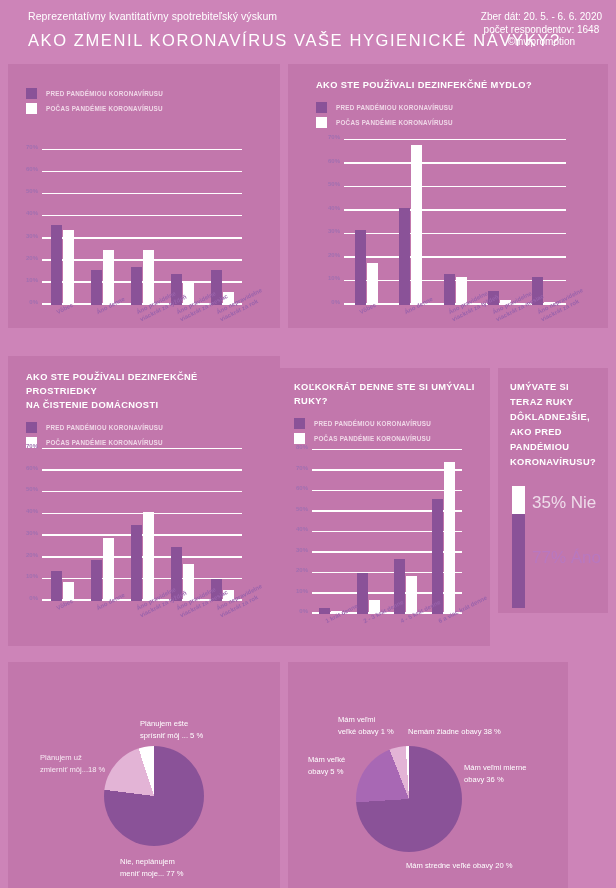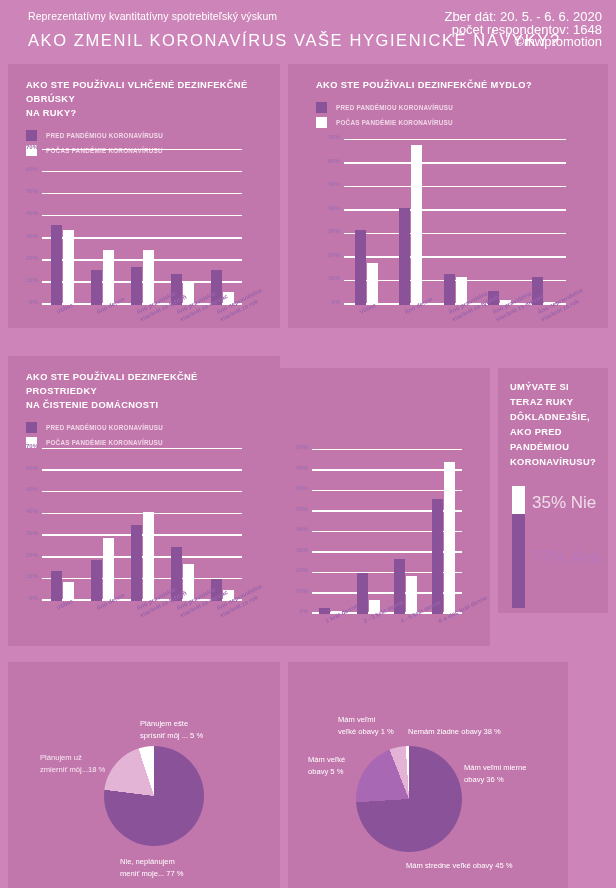--- a/index.html
+++ b/index.html
@@ -15,21 +15,21 @@
   .hdr-sub {
     font-size: 10.5px; color: #ffffff; letter-spacing: .1px;
     font-weight: 400; margin-bottom: 9px;
   }
   .hdr-title {
     font-size: 16.5px; color: #ffffff; letter-spacing: 1.6px;
     font-weight: 400; white-space: nowrap;
   }
   .hdr-meta {
     position: absolute; right: 14px; top: 11px;
-    text-align: right; font-size: 13px; color: #ffffff; line-height: 12.5px;
+    text-align: center; font-size: 10px; color: #ffffff; line-height: 12.5px;
   }
   
   .panel { position: absolute; background: #c277ac; }
   .p-title {
     font-size: 9.3px; font-weight: bold; color: #ffffff;
     letter-spacing: .35px; line-height: 14px;
   }
   .legend { margin-top: 9px; }
   .legend-row { display: flex; align-items: center; height: 13px; margin-bottom: 2px; }
   .sw { width: 11px; height: 11px; margin-right: 9px; flex: 0 0 auto; }
@@ -98,21 +98,20 @@
   <div class="hdr-meta">
     <div>Zber dát: 20. 5. - 6. 6. 2020</div>
     <div>počet respondentov: 1648</div>
     <div>©mwpromotion</div>
   </div>
 </div>
 
 <div id="panels">
     <div class="panel" style="left:8px;top:64px;width:272px;height:264px">
   <div style="padding:14px 16px 0 18px">
-    <div class="p-title">AKO STE POUŽÍVALI VLHČENÉ DEZINFEKČNÉ OBRÚSKY<br>NA RUKY?</div>
     <div class="legend">
     <div class="legend-row">
       <span class="sw pre"></span>
       <span class="legend-label">PRED PANDÉMIOU KORONAVÍRUSU</span>
     </div>
     <div class="legend-row">
       <span class="sw dur"></span>
       <span class="legend-label">POČAS PANDÉMIE KORONAVÍRUSU</span>
     </div>
   </div>
@@ -319,20 +318,33 @@
           <div class="xlab-wrap" style="left:132.8px;top:4px">
              <div class="xlab">Áno pravidelne<br>viackrát za mesiac</div>
            </div>
           <div class="xlab-wrap" style="left:172.8px;top:4px">
              <div class="xlab">Áno nepravidelne<br>viackrát za rok</div>
            </div>
         </div>
   </div>
 </div>
     <div class="panel" style="left:280px;top:368px;width:210px;height:278px">
+  <div style="padding:12px 10px 0 14px">
+    <div class="p-title">KOĽKOKRÁT DENNE STE SI UMÝVALI RUKY?</div>
+    <div class="legend">
+    <div class="legend-row">
+      <span class="sw pre"></span>
+      <span class="legend-label">PRED PANDÉMIOU KORONAVÍRUSU</span>
+    </div>
+    <div class="legend-row">
+      <span class="sw dur"></span>
+      <span class="legend-label">POČAS PANDÉMIE KORONAVÍRUSU</span>
+    </div>
+  </div>
+  </div>
   <div class="chart" style="position:absolute;left:32px;top:82px;width:150px;height:164px">
     <div class="plot">
           <div class="gridline" style="bottom:0.0px;height:2px;"></div>
           <div class="ytick" style="bottom:-3.0px;top:auto">0%</div>
           <div class="gridline" style="bottom:20.5px;"></div>
           <div class="ytick" style="bottom:17.5px;top:auto">10%</div>
           <div class="gridline" style="bottom:41.0px;"></div>
           <div class="ytick" style="bottom:38.0px;top:auto">20%</div>
           <div class="gridline" style="bottom:61.5px;"></div>
           <div class="ytick" style="bottom:58.5px;top:auto">30%</div>
@@ -398,18 +410,18 @@
     <div class="pie-lab" style="left:132px;top:56px">Plánujem ešte<br>sprísniť môj ... 5 %</div>
     <div class="pie-lab dim" style="left:32px;top:90px;text-align:left">Plánujem už<br>zmierniť môj...18 %</div>
     <div class="pie-lab" style="left:112px;top:194px">Nie, neplánujem<br>meniť moje... 77 %</div>
   </div>
 </div>
     <div class="panel" style="left:288px;top:662px;width:280px;height:226px">
   <div class="pie-wrap" style="left:0;top:0;width:280px;height:226px">
     <div class="pie" style="left:68px;top:84px;width:106px;height:106px;background:conic-gradient(from 0deg, #8a5298 0.00deg 136.80deg,#8a5298 136.80deg 266.40deg,#a868b4 266.40deg 338.40deg,#e3b4d6 338.40deg 356.40deg,#ffffff 356.40deg 360.00deg)"></div>
     <div class="pie-lab" style="left:120px;top:64px">Nemám žiadne obavy 38 %</div>
     <div class="pie-lab" style="left:176px;top:100px">Mám veľmi mierne<br>obavy 36 %</div>
-    <div class="pie-lab" style="left:118px;top:198px">Mám stredne veľké obavy 45 %</div>
+    <div class="pie-lab" style="left:118px;top:198px">Mám stredne veľké obavy 20 %</div>
     <div class="pie-lab" style="left:20px;top:92px">Mám veľké<br>obavy 5 %</div>
     <div class="pie-lab" style="left:50px;top:52px">Mám veľmi<br>veľké obavy 1 %</div>
   </div>
 </div>
   </div>
 
 </body></html>

